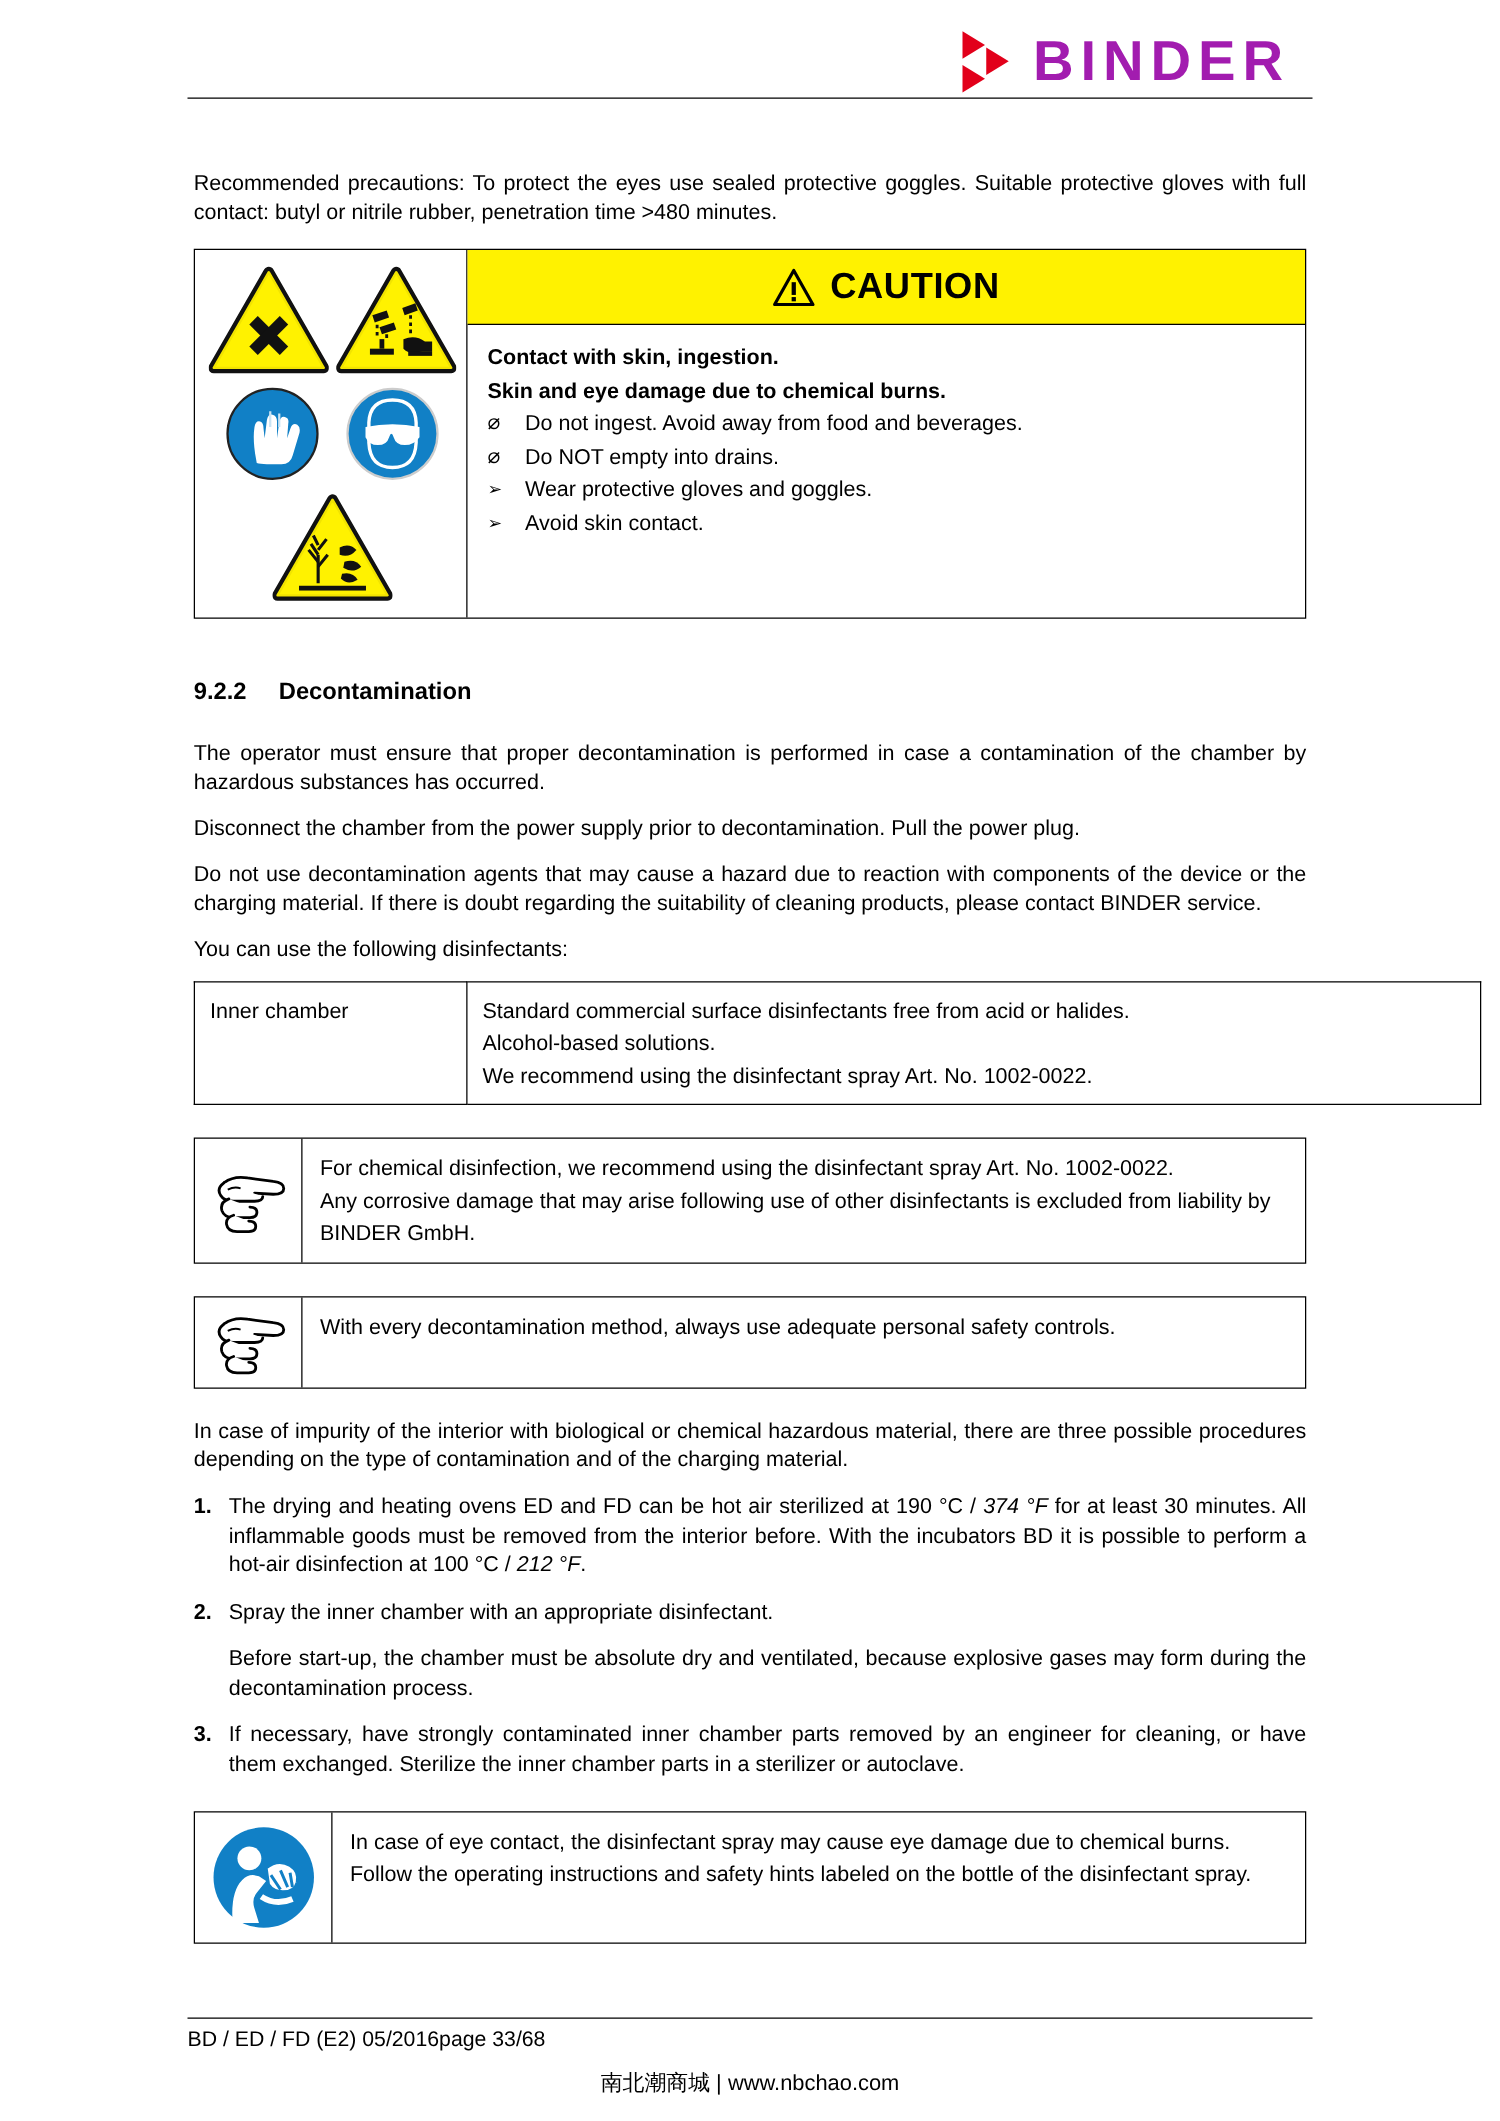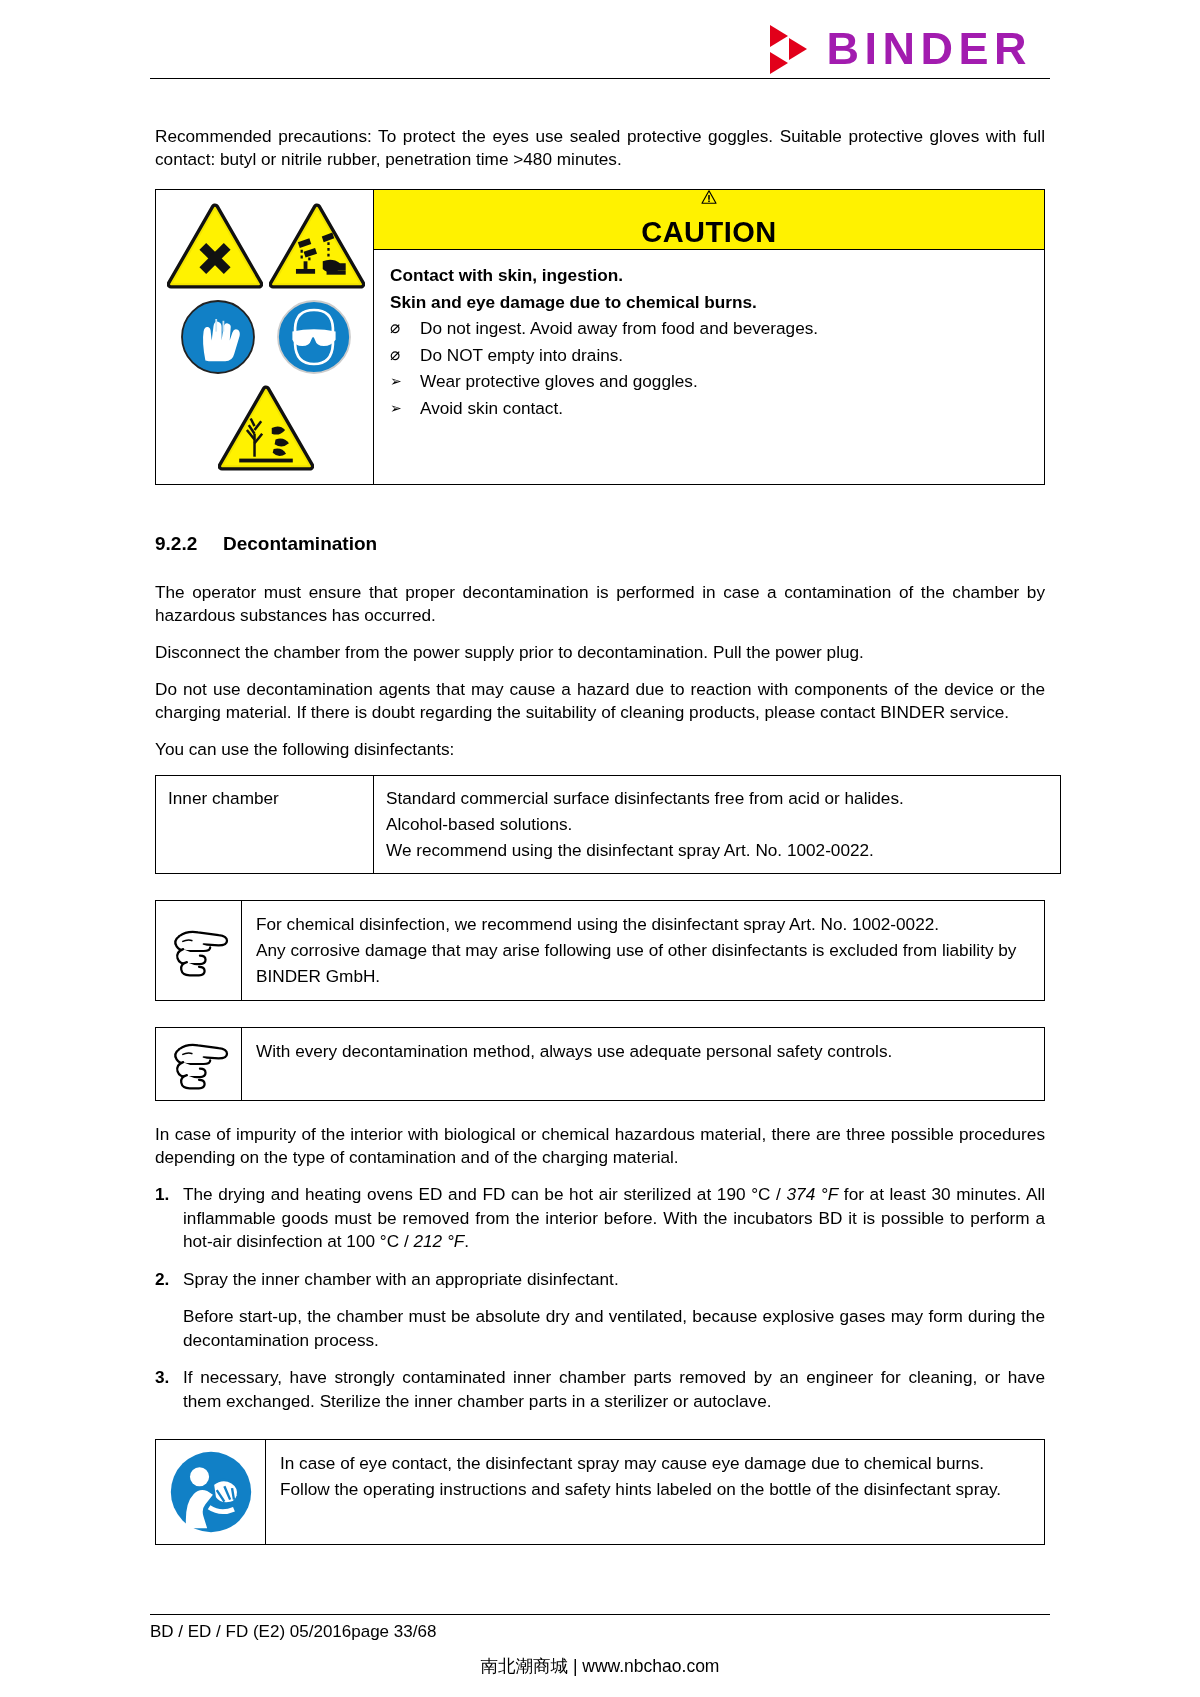--- a/index.html
+++ b/index.html
@@ -65,21 +65,21 @@
   .header-rule {
     position: absolute;
     left: 150px;
     right: 150px;
     top: 78px;
     border-top: 1.2px solid #000000;
   }
   
   .content {
     position: relative;
-    margin: 0 auto;
+    margin: 10px auto;
     width: 890px;
     padding-top: 39px;
   }
   p.body {
     font-size: 17.2px;
     line-height: 23px;
     margin: 0 0 0 0;
     text-align: justify;
   }
   .spacer-14 { height: 14px; }
@@ -114,21 +114,20 @@
     flex-direction: column;
   }
   .caution-head {
     background: #fff200;
     border-bottom: 1.2px solid #000000;
     height: 59px;
     display: flex;
     align-items: center;
     justify-content: center;
     gap: 12px;
-    flex-direction: column;
   }
   .caution-head .warn-tri { width: 34px; height: 32px; display:block; }
   .caution-title {
     font-size: 29px;
     font-weight: bold;
     letter-spacing: 0.5px;
   }
   .caution-body {
     padding: 12px 14px 14px 16px;
     font-size: 17.2px;
@@ -146,21 +145,21 @@
   h3.heading {
     font-size: 19px;
     font-weight: bold;
     margin: 0;
     display: flex;
     gap: 0;
   }
   h3.heading .num { width: 68px; flex: none; }
   
   table.info {
-    width: 906px;
+    width: 1030px;
     border-collapse: collapse;
     font-size: 17.2px;
   }
   table.info td {
     border: 1.2px solid #000000;
     padding: 9px 12px 10px 12px;
     vertical-align: top;
     line-height: 26px;
   }
   table.info td.left-col { width: 193px; }

